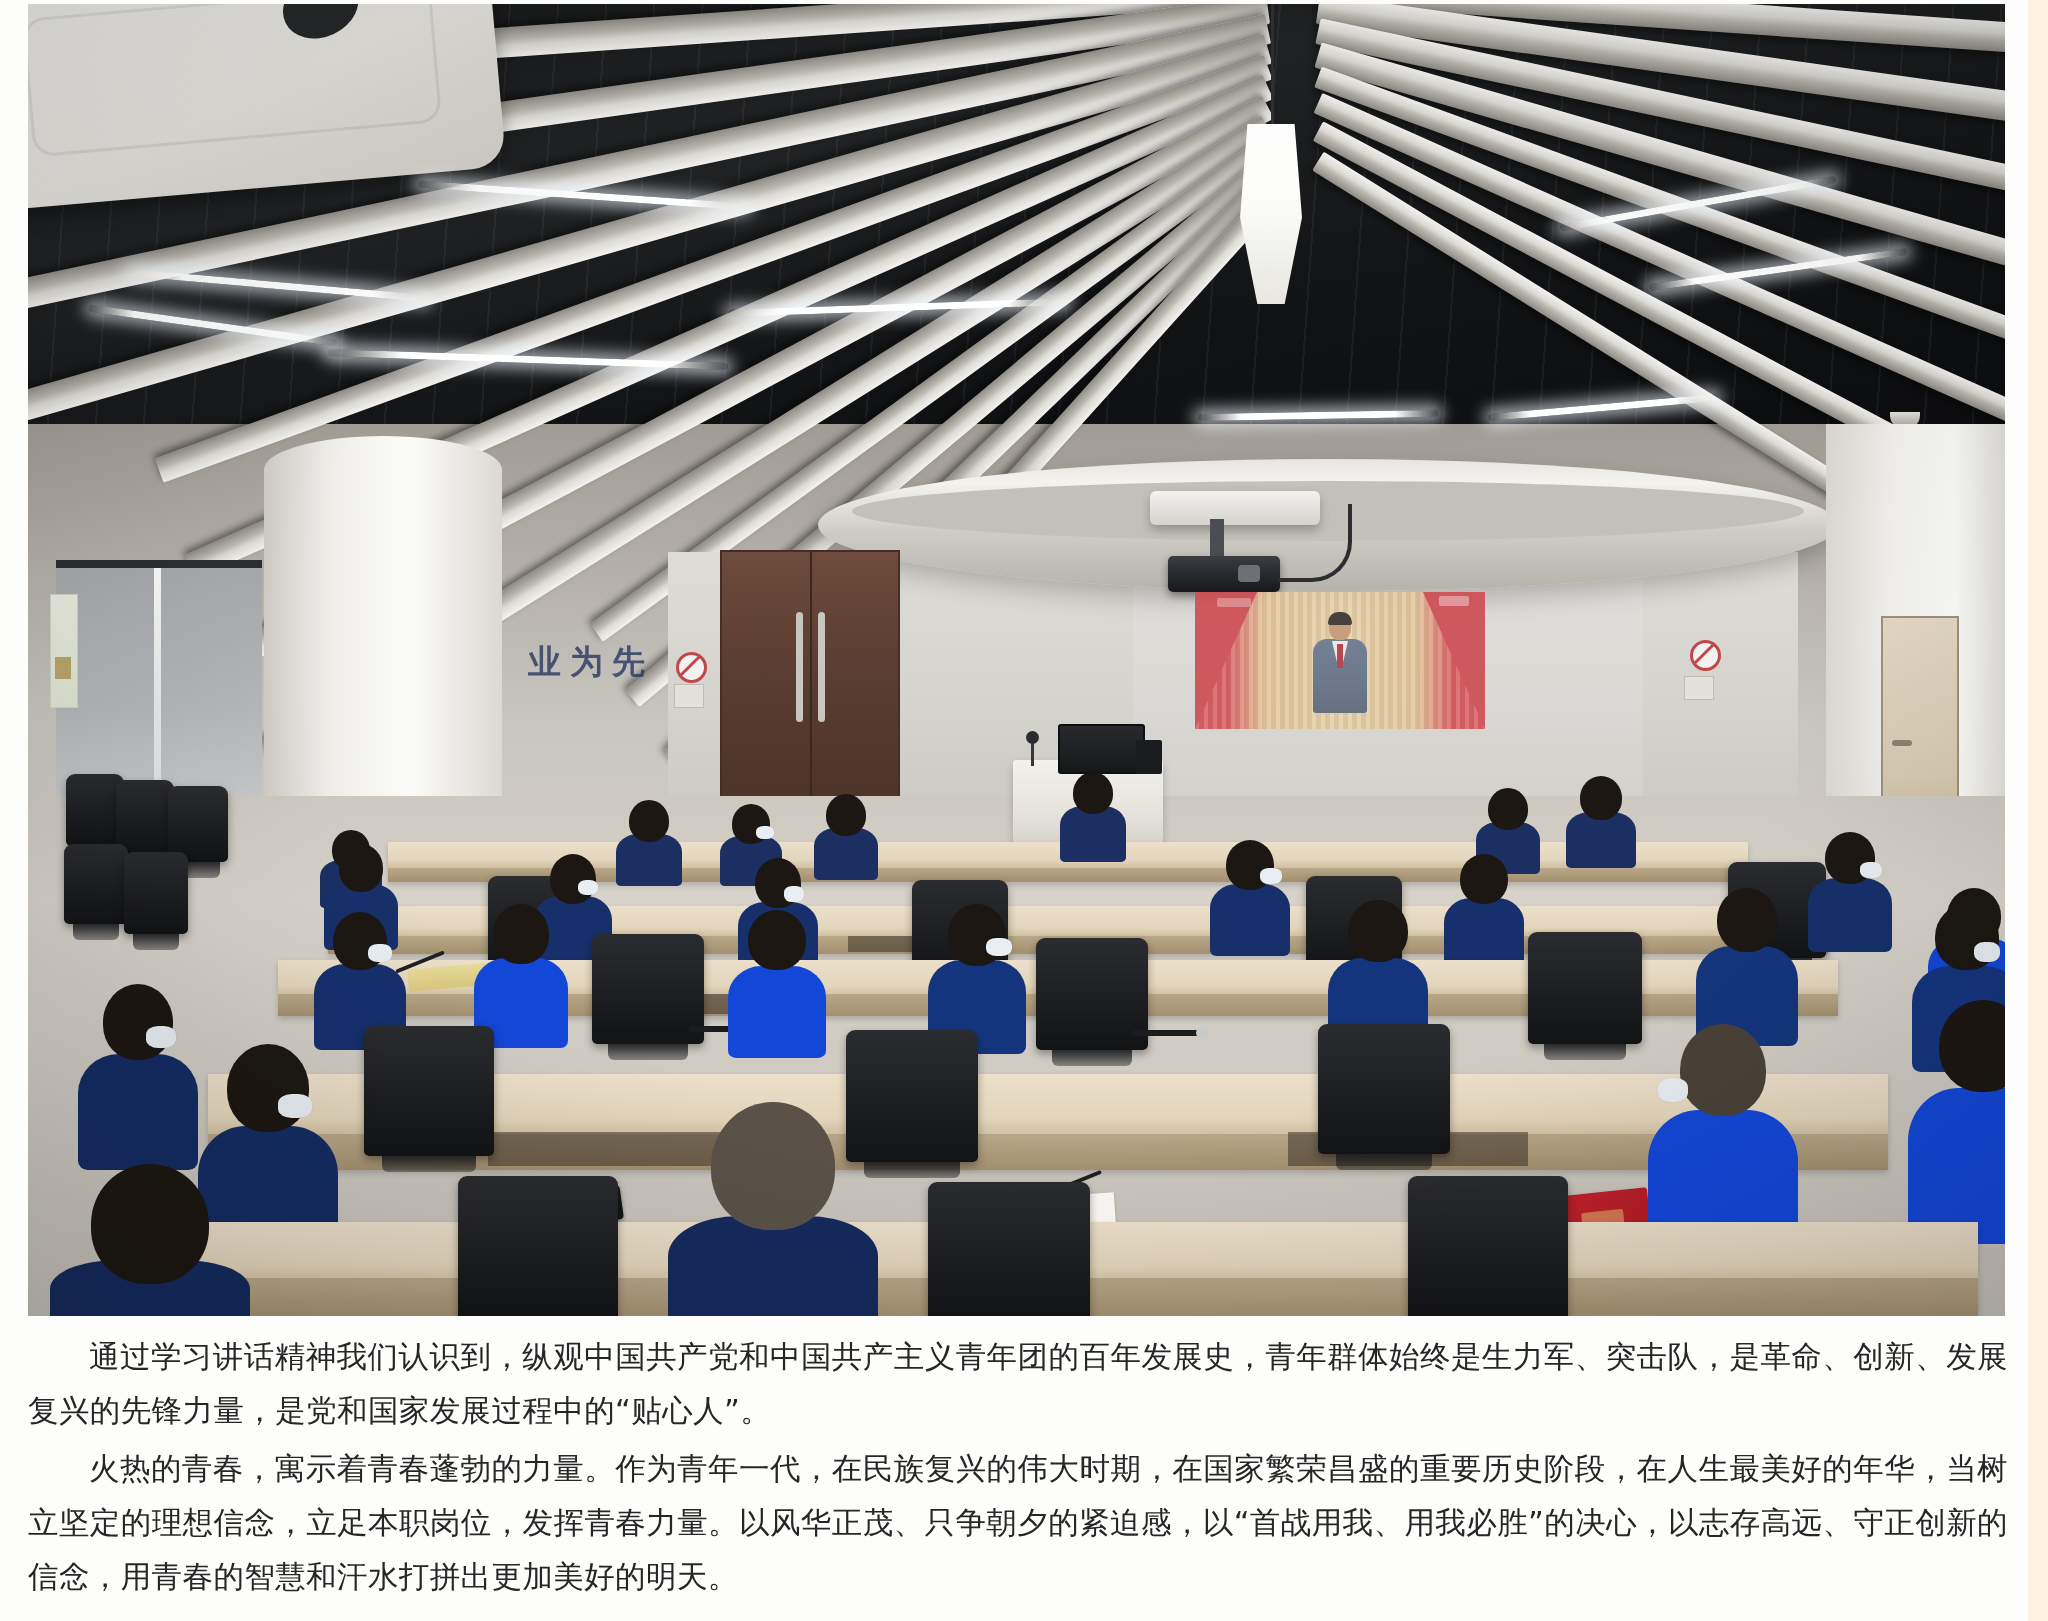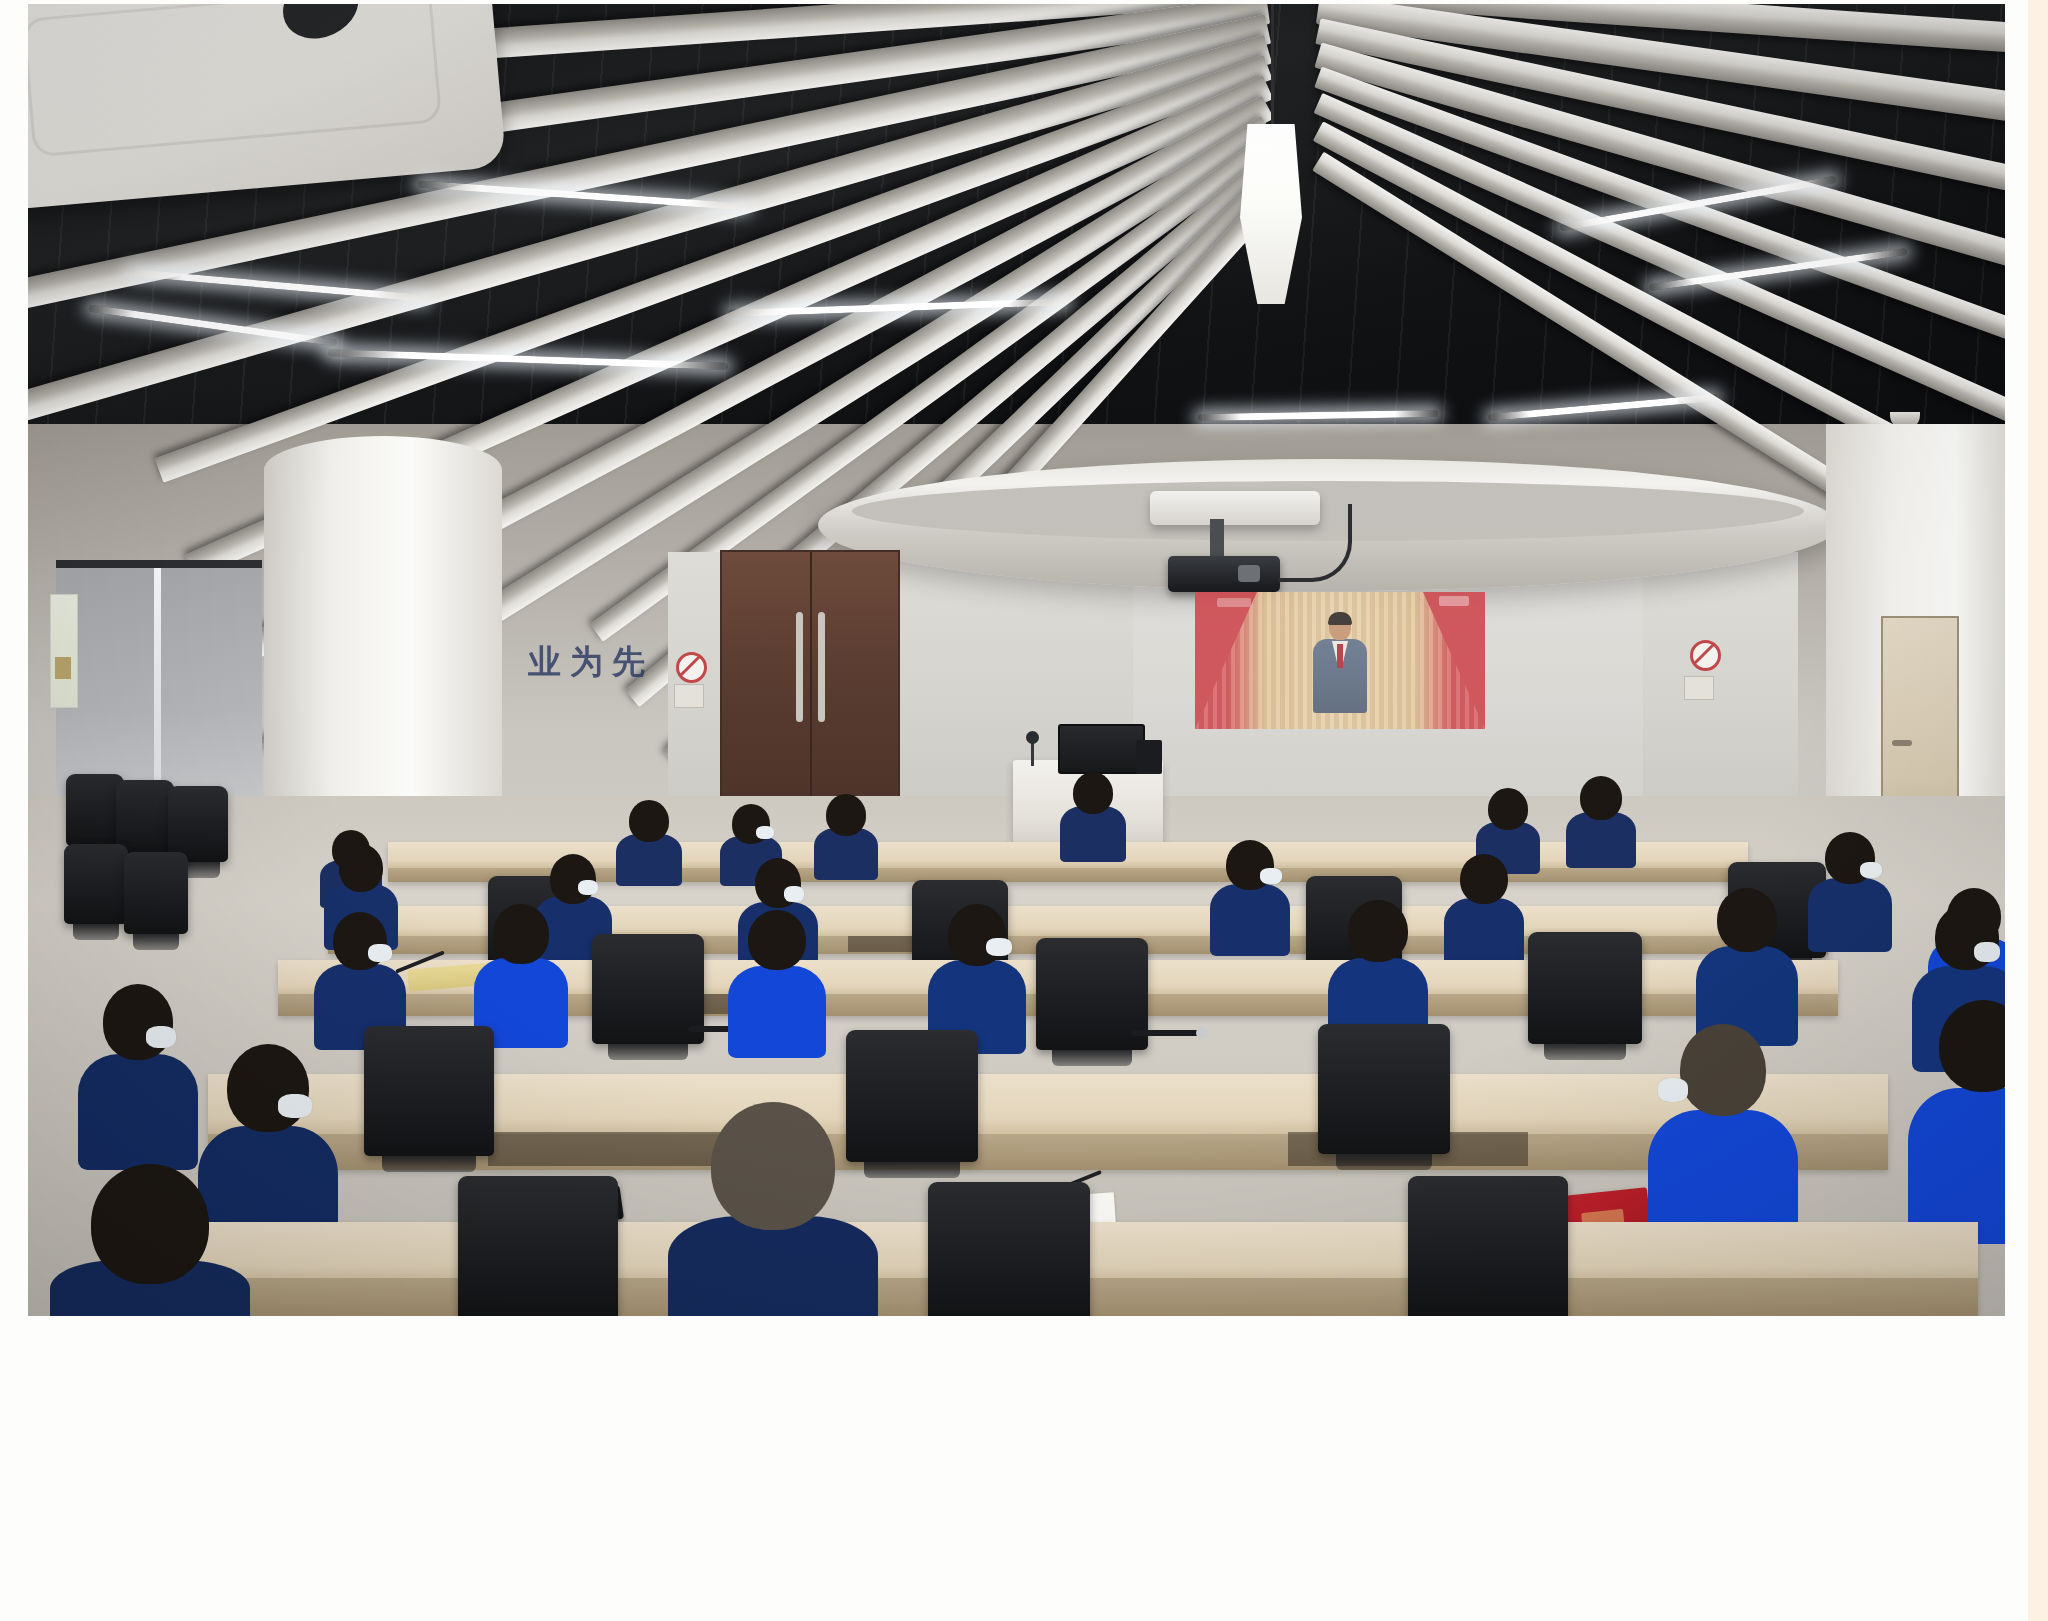--- a/index.html
+++ b/index.html
@@ -857,15 +857,17 @@
       <div class="person" style="left:640px; top:1098px; width:210px; height:224px;">
         <div class="p-body" style="top:114px; width:210px; height:118px; background:#152b5d;"></div>
         <div class="p-head" style="width:124px; height:128px; background:#5a5248;"></div>
       </div>
 
       <div class="photo-vignette"></div>
     </div>
   </figure>
 
   <div class="article">
+    <p>通过学习讲话精神我们认识到，纵观中国共产党和中国共产主义青年团的百年发展史，青年群体始终是生力军、突击队，是革命、创新、发展复兴的先锋力量，是党和国家发展过程中的“贴心人”。</p>
+    <p>火热的青春，寓示着青春蓬勃的力量。作为青年一代，在民族复兴的伟大时期，在国家繁荣昌盛的重要历史阶段，在人生最美好的年华，当树立坚定的理想信念，立足本职岗位，发挥青春力量。以风华正茂、只争朝夕的紧迫感，以“首战用我、用我必胜”的决心，以志存高远、守正创新的信念，用青春的智慧和汗水打拼出更加美好的明天。</p>
   </div>
 
 </div>
 
 </body></html>

